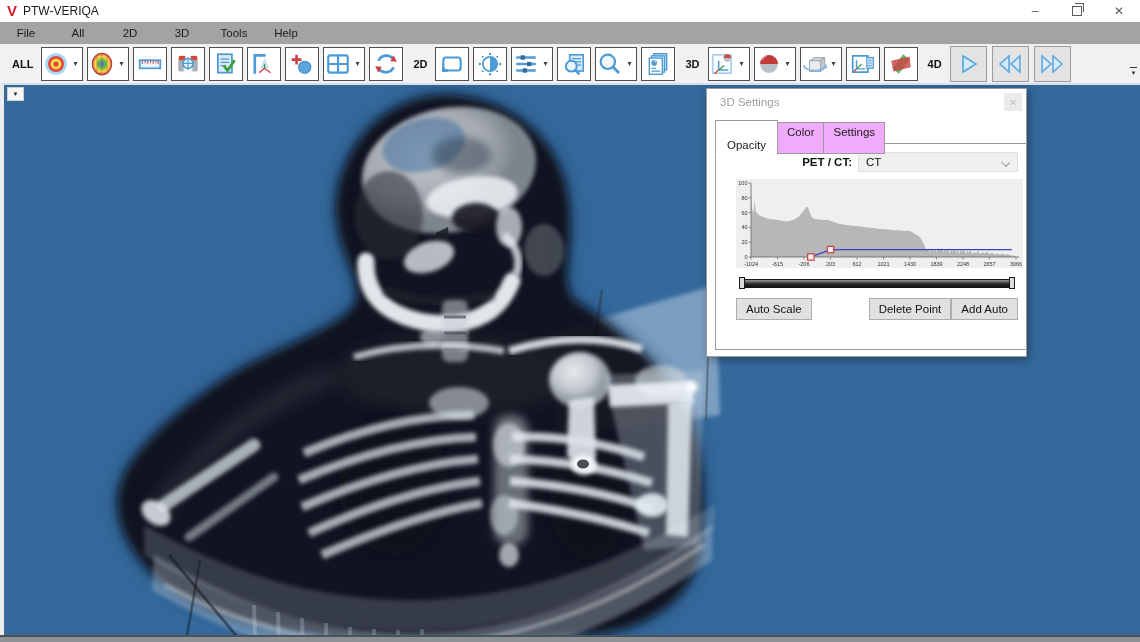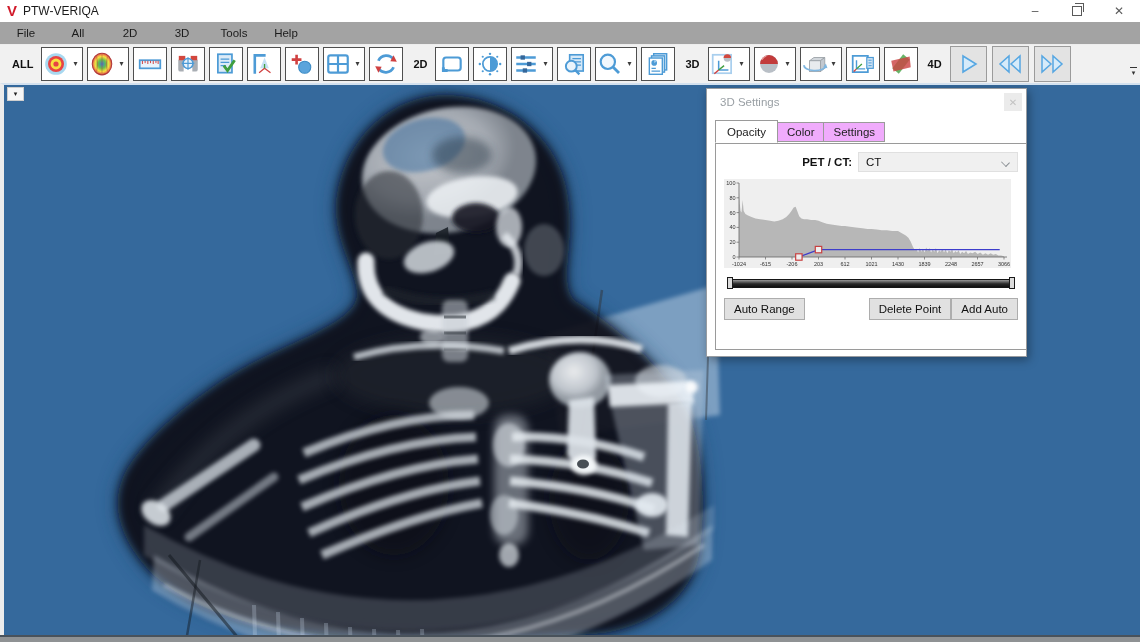--- a/index.html
+++ b/index.html
@@ -38,23 +38,23 @@
              border-top:2px solid #49525b;box-sizing:border-box}
   
   .panel{position:absolute;left:702px;top:3px;width:321px;height:269px;background:#fff;border:1px solid #989ca1;
          box-shadow:2px 3px 9px rgba(0,0,0,.35);box-sizing:border-box;z-index:5;font-size:11.5px;color:#111}
   .panel-title{position:absolute;left:13px;top:7px;color:#9aa0a5}
   .panel-close{position:absolute;right:4px;top:4px;width:18px;height:18px;background:#ebebeb;color:#c2c2c2;
                font-size:10px;display:flex;align-items:center;justify-content:center}
   .tabs{position:absolute;left:8px;top:33px;display:flex;z-index:2}
   .tab{padding:3px 9px 3px;border:1px solid #9a9a9a;border-left:none;background:#f0abfc;color:#222}
   .tab:first-child{border-left:1px solid #9a9a9a}
-  .tab.active{background:#fff;border-bottom:1px solid #fff;padding:5px 11px 3px;margin-top:-2px;margin-bottom:-1px}
+  .tab.active{background:#fff;border-bottom:1px solid #fff;padding:18px 11px 3px;margin-top:-2px;margin-bottom:-1px}
   .pane{position:absolute;left:8px;top:54px;width:312px;height:207px;border:1px solid #9a9a9a;
-        box-sizing:border-box;padding:8px 8px 0 8px}
+        box-sizing:border-box;padding:8px 8px 0 20px}
   .combo-row{display:flex;align-items:center;justify-content:flex-end;height:20px;margin-bottom:7px}
   .combo-label{margin-right:6px;font-weight:bold}
   .combo{width:160px;height:20px;background:#f0f0f0;border:1px solid #e0e0e0;display:flex;align-items:center;
          padding:0 7px;box-sizing:border-box;position:relative}
   .combo-chevron{position:absolute;right:8px;top:6px;width:6px;height:6px;border-right:1.4px solid #8a8f94;
                  border-bottom:1.4px solid #8a8f94;transform:rotate(45deg) scaleY(.8)}
   .hist{width:287px;height:89px;background:#efefef;margin-bottom:9px}
   .range-slider{position:relative;height:12px;margin:0 3px 9px 3px}
   .range-track{position:absolute;left:1px;right:1px;top:2px;height:7px;border-radius:4px;
                background:linear-gradient(#9a9a9a,#2a2a2a 55%,#111);border:1px solid #161616}
@@ -509,21 +509,21 @@
       </div>
 
       <div class="range-slider">
         <div class="range-track"></div>
         <div class="range-handle left"></div>
         <div class="range-handle right"></div>
       </div>
 
 
       <div class="btn-row">
-        <div class="btn auto">Auto Range</div>
+        <div class="btn auto">Auto Scale</div>
         <div class="btn">Delete Point</div>
         <div class="btn">Add Auto</div>
       </div>
     </div>
   </div>
 </div>
 
 <div class="statusbar"></div>
 
 </body></html>

